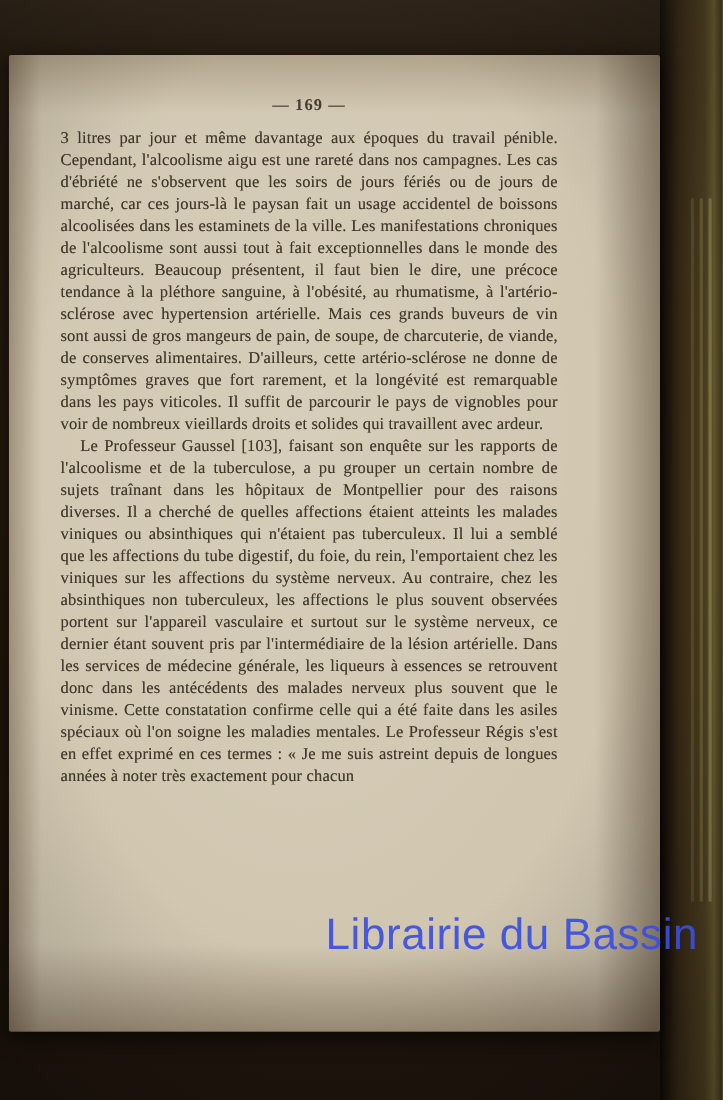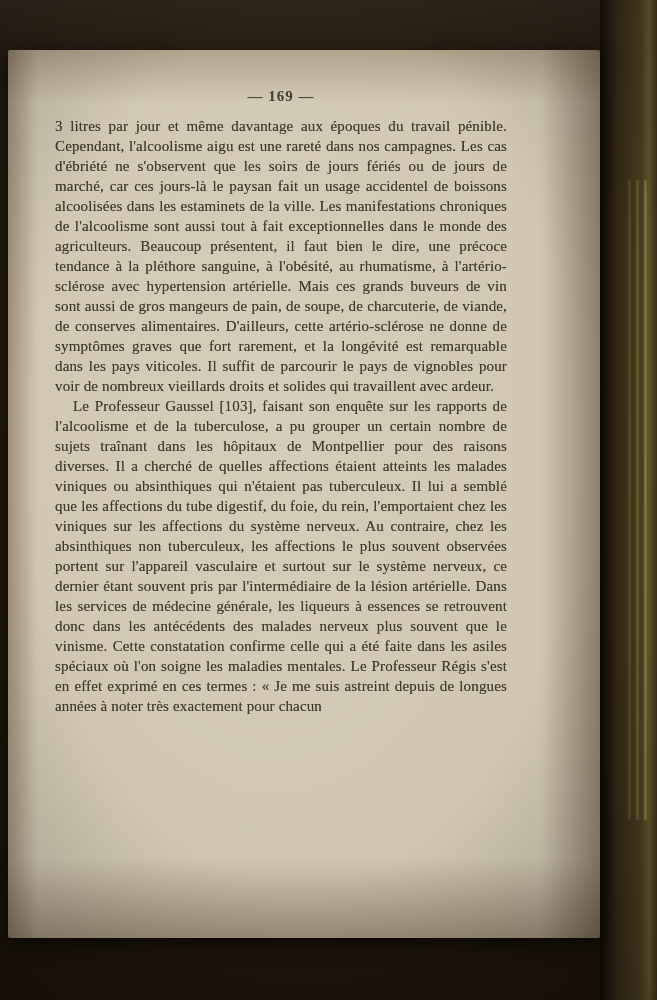--- a/index.html
+++ b/index.html
@@ -111,15 +111,16 @@
 
   <div class="page">
     <div class="page-number">— 169 —</div>
 
     <div class="text-block">
       <p>3 litres par jour et même davantage aux époques du travail pénible. Cependant, l'alcoolisme aigu est une rareté dans nos campagnes. Les cas d'ébriété ne s'observent que les soirs de jours fériés ou de jours de marché, car ces jours-là le paysan fait un usage accidentel de boissons alcoolisées dans les estaminets de la ville. Les manifestations chroniques de l'alcoolisme sont aussi tout à fait exceptionnelles dans le monde des agriculteurs. Beaucoup présentent, il faut bien le dire, une précoce tendance à la pléthore sanguine, à l'obésité, au rhumatisme, à l'artério-sclérose avec hypertension artérielle. Mais ces grands buveurs de vin sont aussi de gros mangeurs de pain, de soupe, de charcuterie, de viande, de conserves alimentaires. D'ailleurs, cette artério-sclérose ne donne de symptômes graves que fort rarement, et la longévité est remarquable dans les pays viticoles. Il suffit de parcourir le pays de vignobles pour voir de nombreux vieillards droits et solides qui travaillent avec ardeur.</p>
       <p class="indented">Le Professeur Gaussel [103], faisant son enquête sur les rapports de l'alcoolisme et de la tuberculose, a pu grouper un certain nombre de sujets traînant dans les hôpitaux de Montpellier pour des raisons diverses. Il a cherché de quelles affections étaient atteints les malades viniques ou absinthiques qui n'étaient pas tuberculeux. Il lui a semblé que les affections du tube digestif, du foie, du rein, l'emportaient chez les viniques sur les affections du système nerveux. Au contraire, chez les absinthiques non tuberculeux, les affections le plus souvent observées portent sur l'appareil vasculaire et surtout sur le système nerveux, ce dernier étant souvent pris par l'intermédiaire de la lésion artérielle. Dans les services de médecine générale, les liqueurs à essences se retrouvent donc dans les antécédents des malades nerveux plus souvent que le vinisme. Cette constatation confirme celle qui a été faite dans les asiles spéciaux où l'on soigne les maladies mentales. Le Professeur Régis s'est en effet exprimé en ces termes : « Je me suis astreint depuis de longues années à noter très exactement pour chacun</p>
     </div>
   </div>
 
+  <div class="watermark">Librairie du Bassin</div>
 
   <div class="vignette"></div>
 </div>
 
 </body></html>

